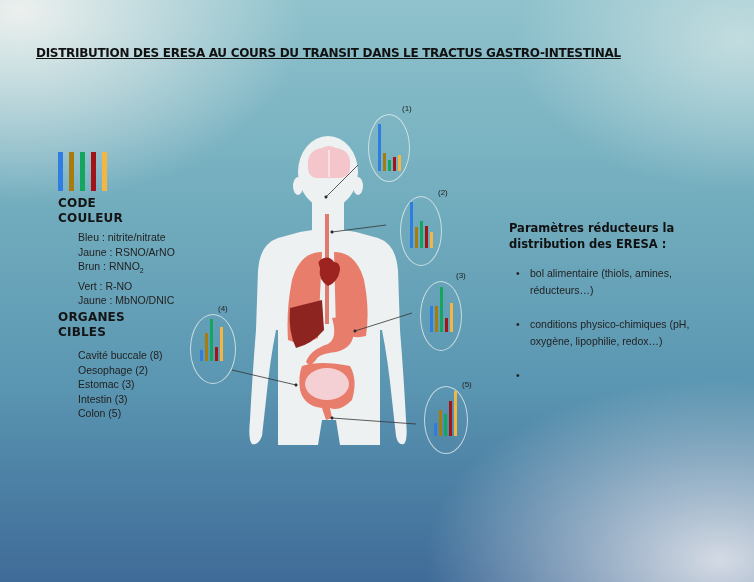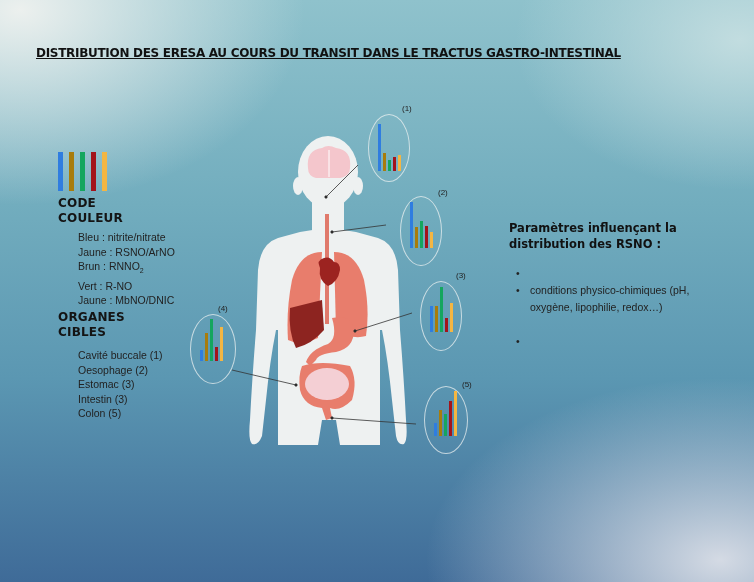--- a/index.html
+++ b/index.html
@@ -65,30 +65,30 @@
   <div><span>Brun : RNNO</span><sub>2</sub></div>
   <div>Vert : R-NO</div>
   <div>Jaune : MbNO/DNIC</div>
 </div>
 
 <div class="h-block" style="top:310px">
   <div>ORGANES</div>
   <div>CIBLES</div>
 </div>
 <div class="list" style="top:348px">
-  <div>Cavité buccale (1)</div>
+  <div>Cavité buccale (8)</div>
   <div>Oesophage (2)</div>
   <div>Estomac (3)</div>
   <div>Intestin (3)</div>
   <div>Colon (5)</div>
 </div>
 
-<div class="params-title">Paramètres influençant la distribution des RSNO :</div>
+<div class="params-title">Paramètres réducteurs la distribution des ERESA :</div>
 <div class="params-list">
-  <div class="item"><span class="bullet">•</span></div>
+  <div class="item"><span class="bullet">•</span><span>bol alimentaire (thiols, amines, réducteurs…)</span></div>
   <div class="item"><span class="bullet">•</span><span>conditions physico-chimiques (pH, oxygène, lipophilie, redox…)</span></div>
   <div class="item"><span class="bullet">•</span></div>
 </div>
 
 <svg class="figure" width="754" height="582">
 
   <g fill="#eef1f1">
     <ellipse cx="328" cy="172" rx="30" ry="36"></ellipse>
     <ellipse cx="298" cy="186" rx="5" ry="9"></ellipse>
     <ellipse cx="358" cy="186" rx="5" ry="9"></ellipse>

